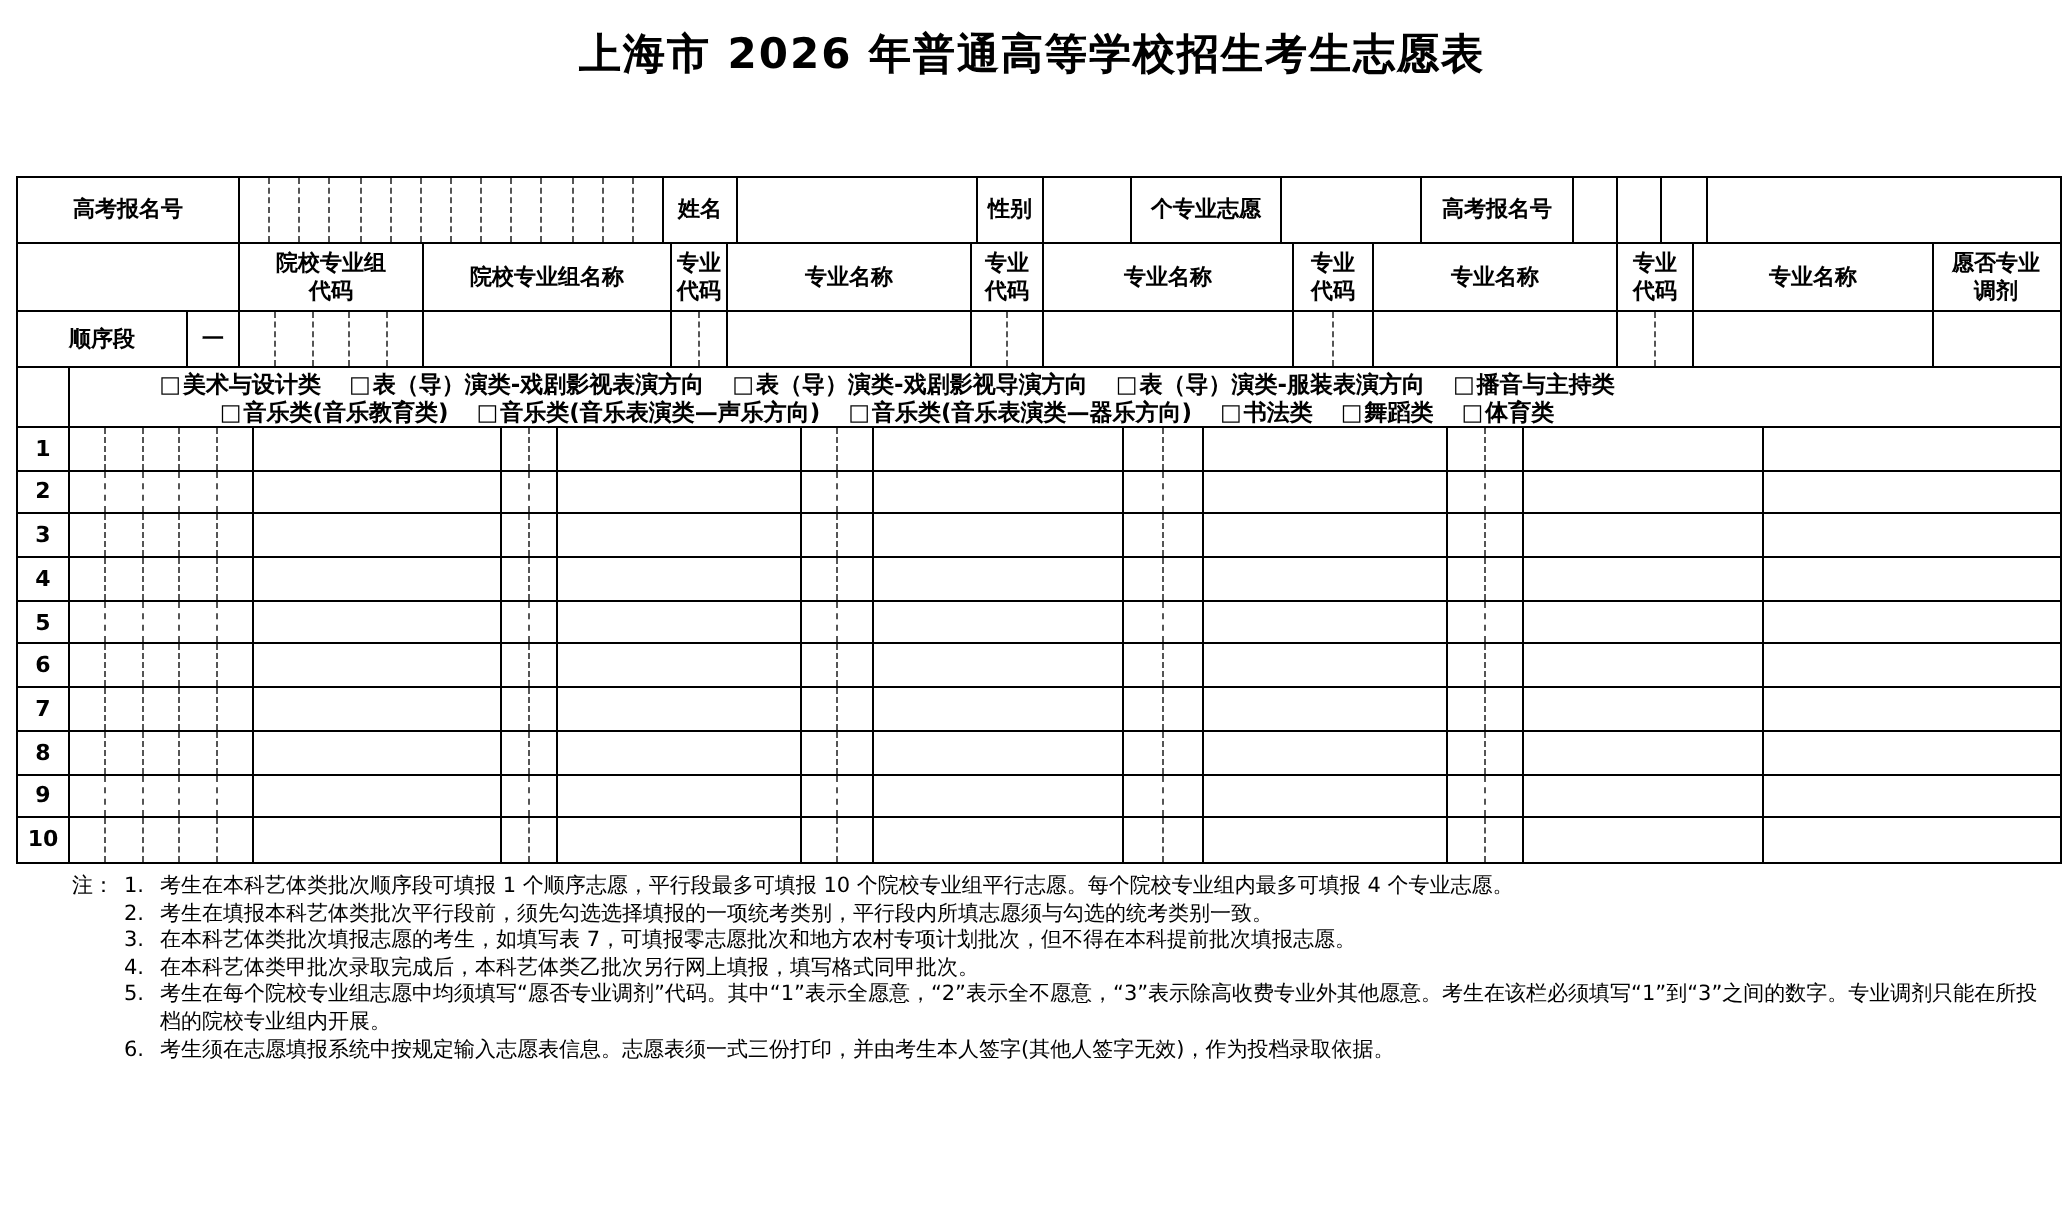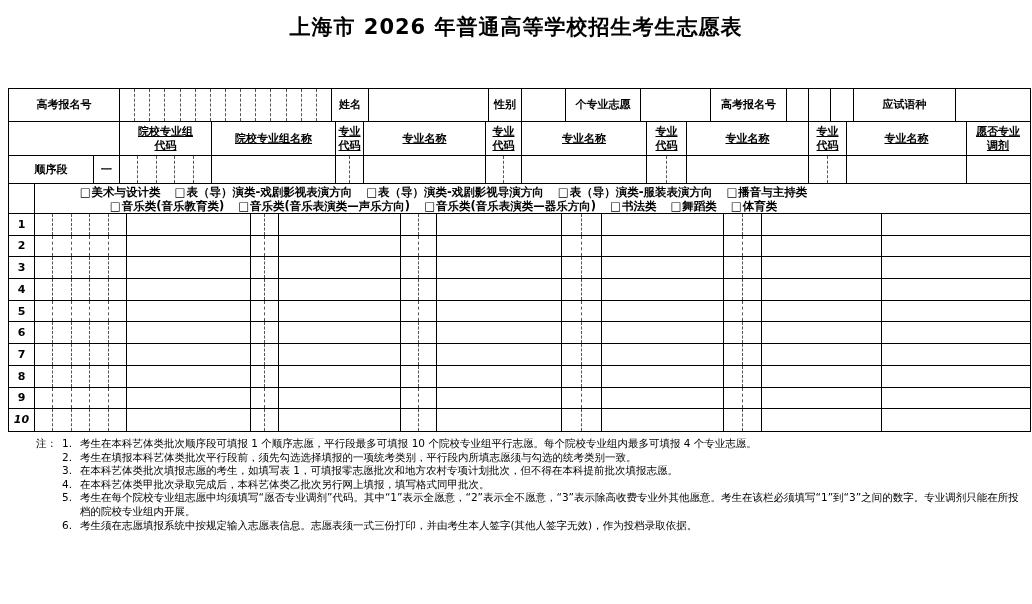--- a/index.html
+++ b/index.html
@@ -31,21 +31,21 @@
     border-right: 1px solid #000;
     display: flex; align-items: center; justify-content: center;
     text-align: center;
     font-weight: bold; font-size: 11px; line-height: 1.2;
     white-space: pre-line;
     flex-shrink: 0;
     overflow: hidden;
   }
   .td:last-child { border-right: none; }
   .r1 { height: 33px; }
-  .r2 { height: 34px; text-decoration: underline; }
+  .r2 { height: 34px; }
   .r3 { height: 28px; }
   .boxes { padding: 0; align-items: stretch; }
   .boxes .box { flex: 1; border-right: 1px dashed #555; }
   .boxes .box:last-child { border-right: none; }
   
   .bottom { display: flex; }
   .left-label {
     width: 85px; flex-shrink: 0;
     border-right: 1px solid #000;
     display: flex; align-items: center; justify-content: center;
@@ -54,21 +54,21 @@
   .right-part { flex: 1; }
   .cat-row { display: flex; height: 30px; border-bottom: 1px solid #000; }
   .cat-cell {
     flex-direction: column; justify-content: center;
     font-size: 11.5px; line-height: 14px;
   }
   .cat-line { white-space: nowrap; }
   .cat { margin: 0 7px; }
   .cb { margin-right: 1px; }
   .data-row { display: flex; height: 21.7px; border-bottom: 1px solid #000; }
-  .data-row:last-child { border-bottom: none; font-style: italic; }
+  .data-row:last-child { border-bottom: none; }
   
   .notes {
     position: absolute; left: 36px; top: 437px; width: 986px;
     font-size: 10.5px; line-height: 13.6px;
     padding-left: 26px;
   }
   .note-prefix { position: absolute; left: 0; top: 0; }
   .note-line { display: flex; }
   .note-num { width: 18px; flex-shrink: 0; }
   .note-text { flex: 1; }
@@ -96,21 +96,20 @@
       <div class="td" style="width:37px">姓名</div>
       <div class="td" style="width:120px"></div>
       <div class="td" style="width:33px">性别</div>
       <div class="td" style="width:44px"></div>
       <div class="td" style="width:75px">个专业志愿</div>
       <div class="td" style="width:70px"></div>
       <div class="td" style="width:76px">高考报名号</div>
       <div class="td" style="width:22px"></div>
       <div class="td" style="width:22px"></div>
       <div class="td" style="width:23px"></div>
-      <div class="td" style="width:102px">应试语种</div>
       <div class="td" style="width:73px"></div>
     </div>
 
     <div class="tr r2">
       <div class="td" style="width:111px"></div>
       <div class="td" style="width:92px">院校专业组
 代码</div>
       <div class="td" style="width:124px">院校专业组名称</div>
       <div class="td" style="width:28px">专业
 代码</div>
@@ -315,21 +314,21 @@
         <div class="note-line">
           <span class="note-num">1.</span>
           <span class="note-text">考生在本科艺体类批次顺序段可填报 1 个顺序志愿，平行段最多可填报 10 个院校专业组平行志愿。每个院校专业组内最多可填报 4 个专业志愿。</span>
         </div>
         <div class="note-line">
           <span class="note-num">2.</span>
           <span class="note-text">考生在填报本科艺体类批次平行段前，须先勾选选择填报的一项统考类别，平行段内所填志愿须与勾选的统考类别一致。</span>
         </div>
         <div class="note-line">
           <span class="note-num">3.</span>
-          <span class="note-text">在本科艺体类批次填报志愿的考生，如填写表 1，可填报零志愿批次和地方农村专项计划批次，但不得在本科提前批次填报志愿。</span>
+          <span class="note-text">在本科艺体类批次填报志愿的考生，如填写表 7，可填报零志愿批次和地方农村专项计划批次，但不得在本科提前批次填报志愿。</span>
         </div>
         <div class="note-line">
           <span class="note-num">4.</span>
           <span class="note-text">在本科艺体类甲批次录取完成后，本科艺体类乙批次另行网上填报，填写格式同甲批次。</span>
         </div>
         <div class="note-line">
           <span class="note-num">5.</span>
           <span class="note-text">考生在每个院校专业组志愿中均须填写“愿否专业调剂”代码。其中“1”表示全愿意，“2”表示全不愿意，“3”表示除高收费专业外其他愿意。考生在该栏必须填写“1”到“3”之间的数字。专业调剂只能在所投档的院校专业组内开展。</span>
         </div>
         <div class="note-line">

